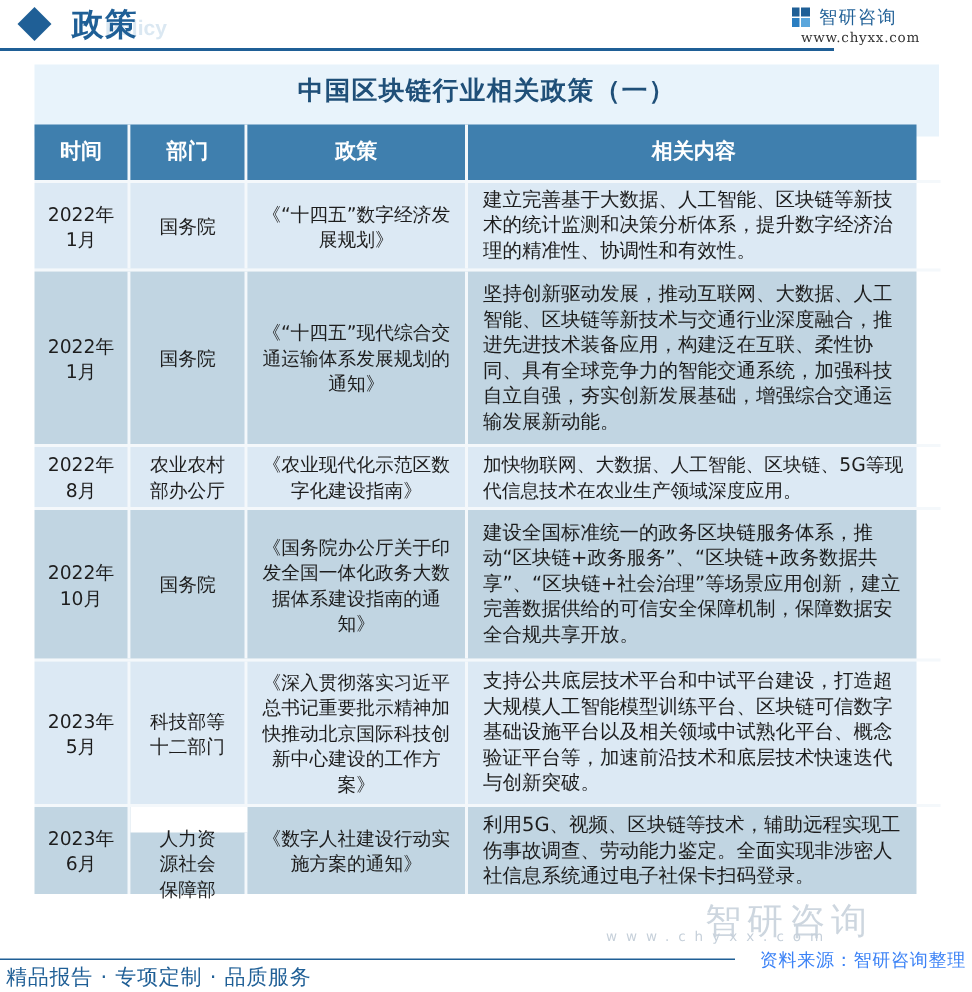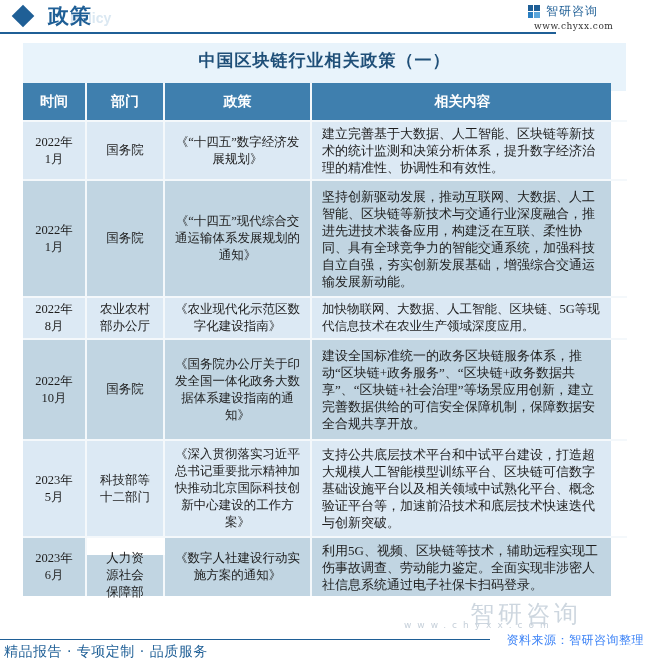--- a/index.html
+++ b/index.html
@@ -19,21 +19,21 @@
     .brand-logo .b3 { position: absolute; left: 0; top: 7px; width: 5px; height: 6px; background: #2a7ec1; }
     .brand-logo .b4 { position: absolute; left: 6px; top: 7px; width: 6px; height: 6px; background: #5aa6dc; }
     .brand-name { position: absolute; left: 22px; top: 1px; font-size: 12px; color: #1f5f96; letter-spacing: 1px; }
     .brand-url { position: absolute; left: 10px; top: 19px; font-family: "DejaVu Serif", "Liberation Serif", serif; font-size: 9px; color: #333; letter-spacing: 0.5px; }
 
     .title-band { position: absolute; left: 23px; top: 43px; width: 603px; height: 48px; background: #e8f3fb; }
     .table-title { position: absolute; left: 0; top: 6px; width: 603px; text-align: center; font-family: "DejaVu Serif", "Liberation Serif", serif; font-size: 17px; font-weight: bold; color: #1f4f78; letter-spacing: 1px; }
 
     .tbl { position: absolute; left: 23px; top: 83px; width: 604px; }
     .row { display: flex; border-bottom: 2px solid #f4f8fb; }
-    .cell { border-right: 2px solid #f4f8fb; display: flex; align-items: center; justify-content: center; text-align: center; font-size: 12.5px; line-height: 17px; color: #1d1d1d; font-family: Liberation Serif, serif; }
+    .cell { border-right: 2px solid #f4f8fb; display: flex; align-items: center; justify-content: center; text-align: center; font-size: 12.5px; line-height: 17px; color: #1d1d1d; }
     .cell:last-child { border-right: none; }
     .c-time { width: 64px; }
     .c-dept { width: 78px; }
     .c-policy { width: 147px; padding: 0 6px; }
     .c-content { width: 299px; justify-content: flex-start; text-align: left; padding: 0 8px 0 10px; font-size: 13px; line-height: 17px; }
     .hdr .cell { background: #3f7fae; color: #ffffff; font-weight: bold; font-size: 14px; justify-content: center; text-align: center; }
     .hdr { height: 39px; }
     .light .cell { background: #dce9f4; }
     .dark .cell { background: #c1d5e2; }
 

